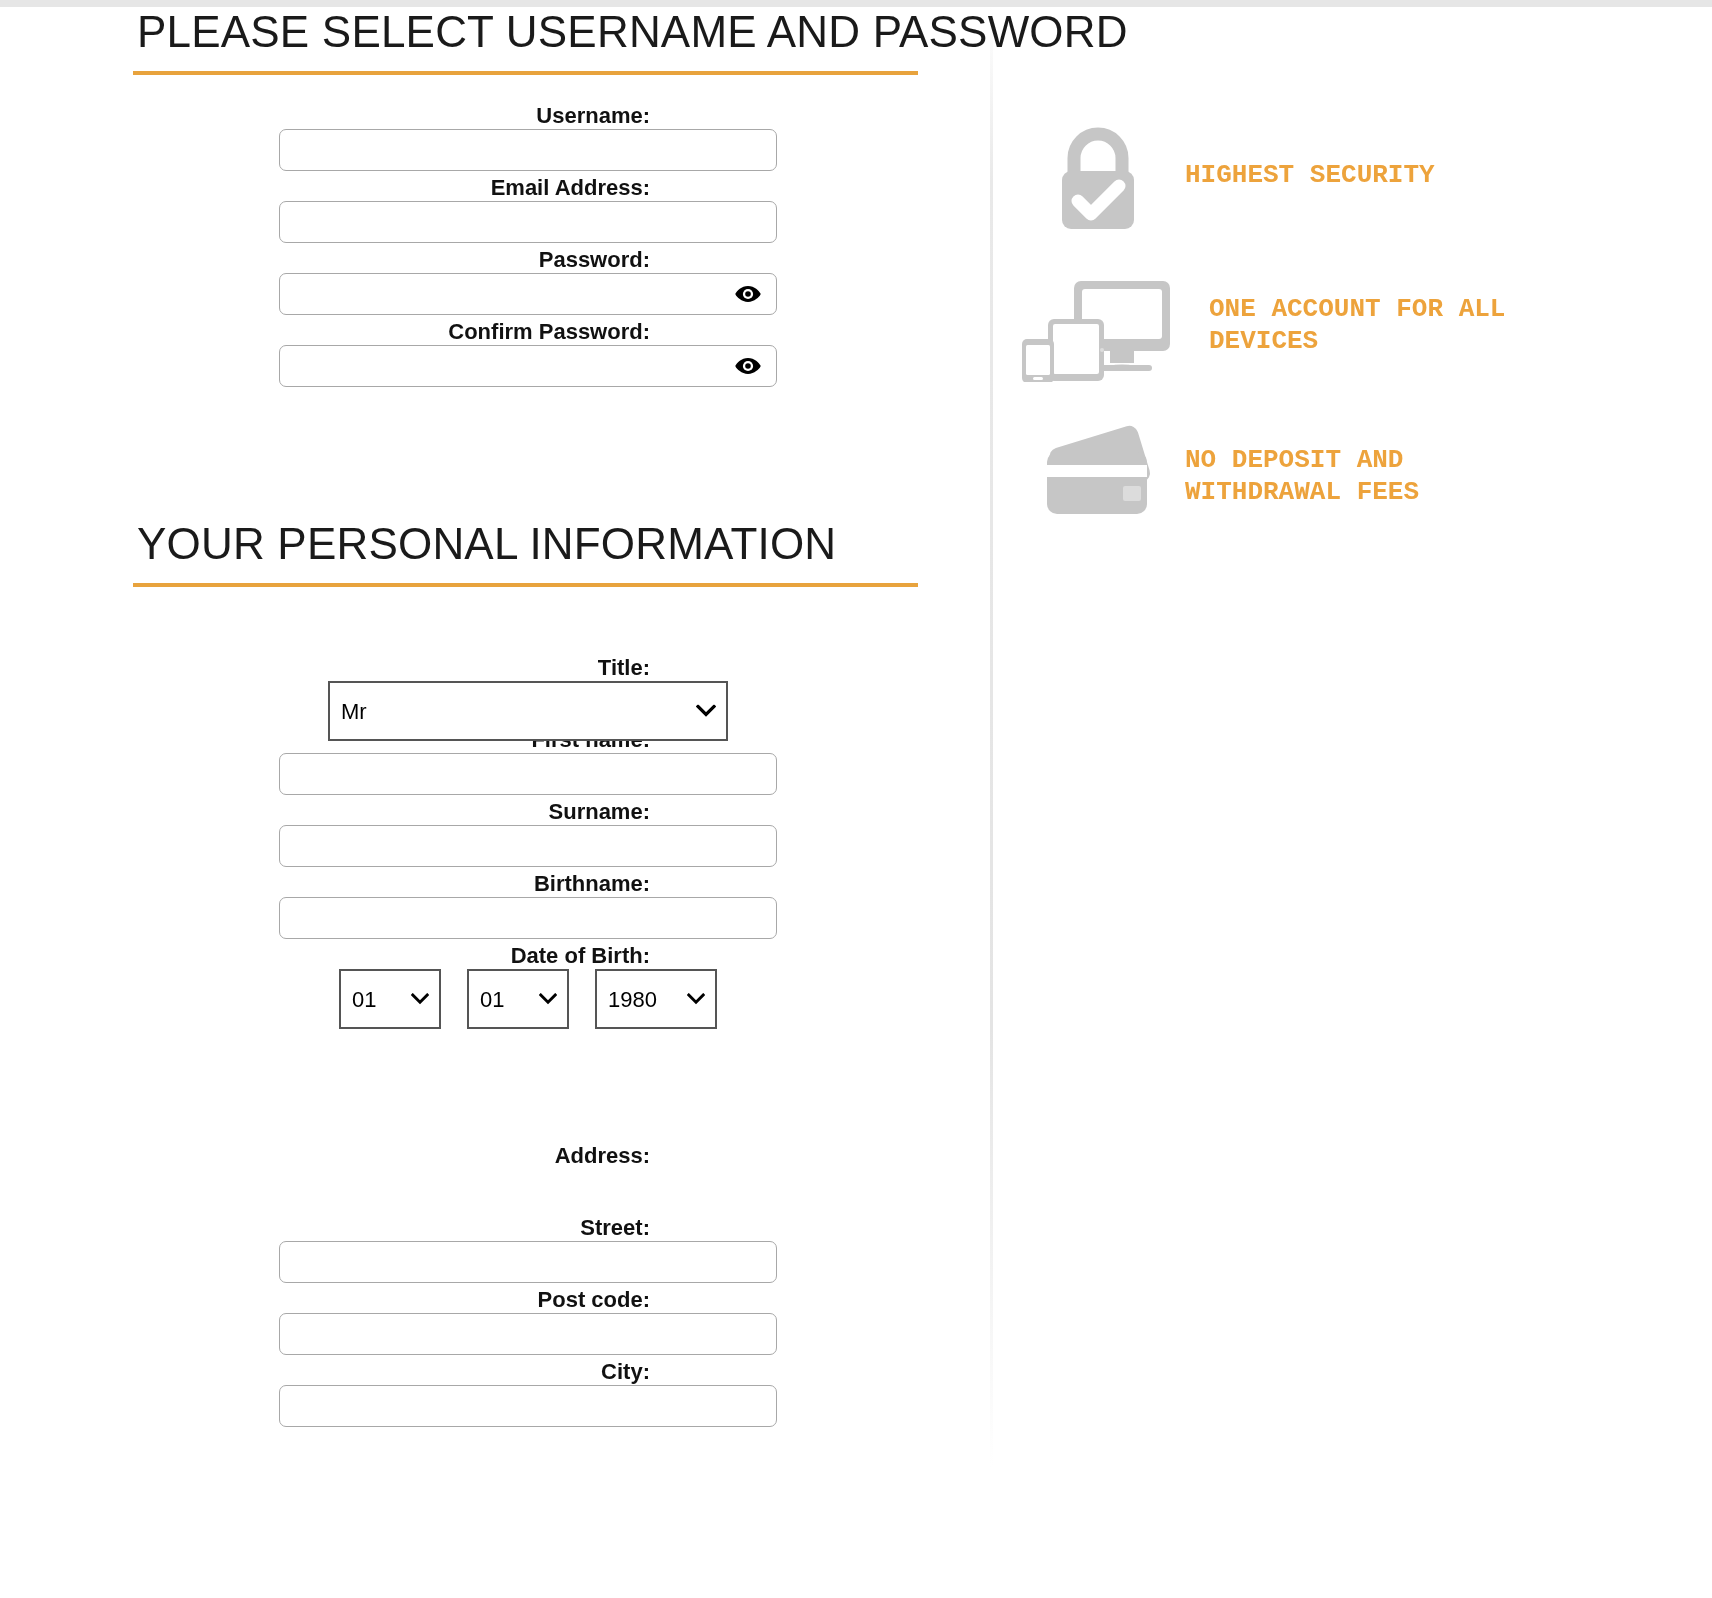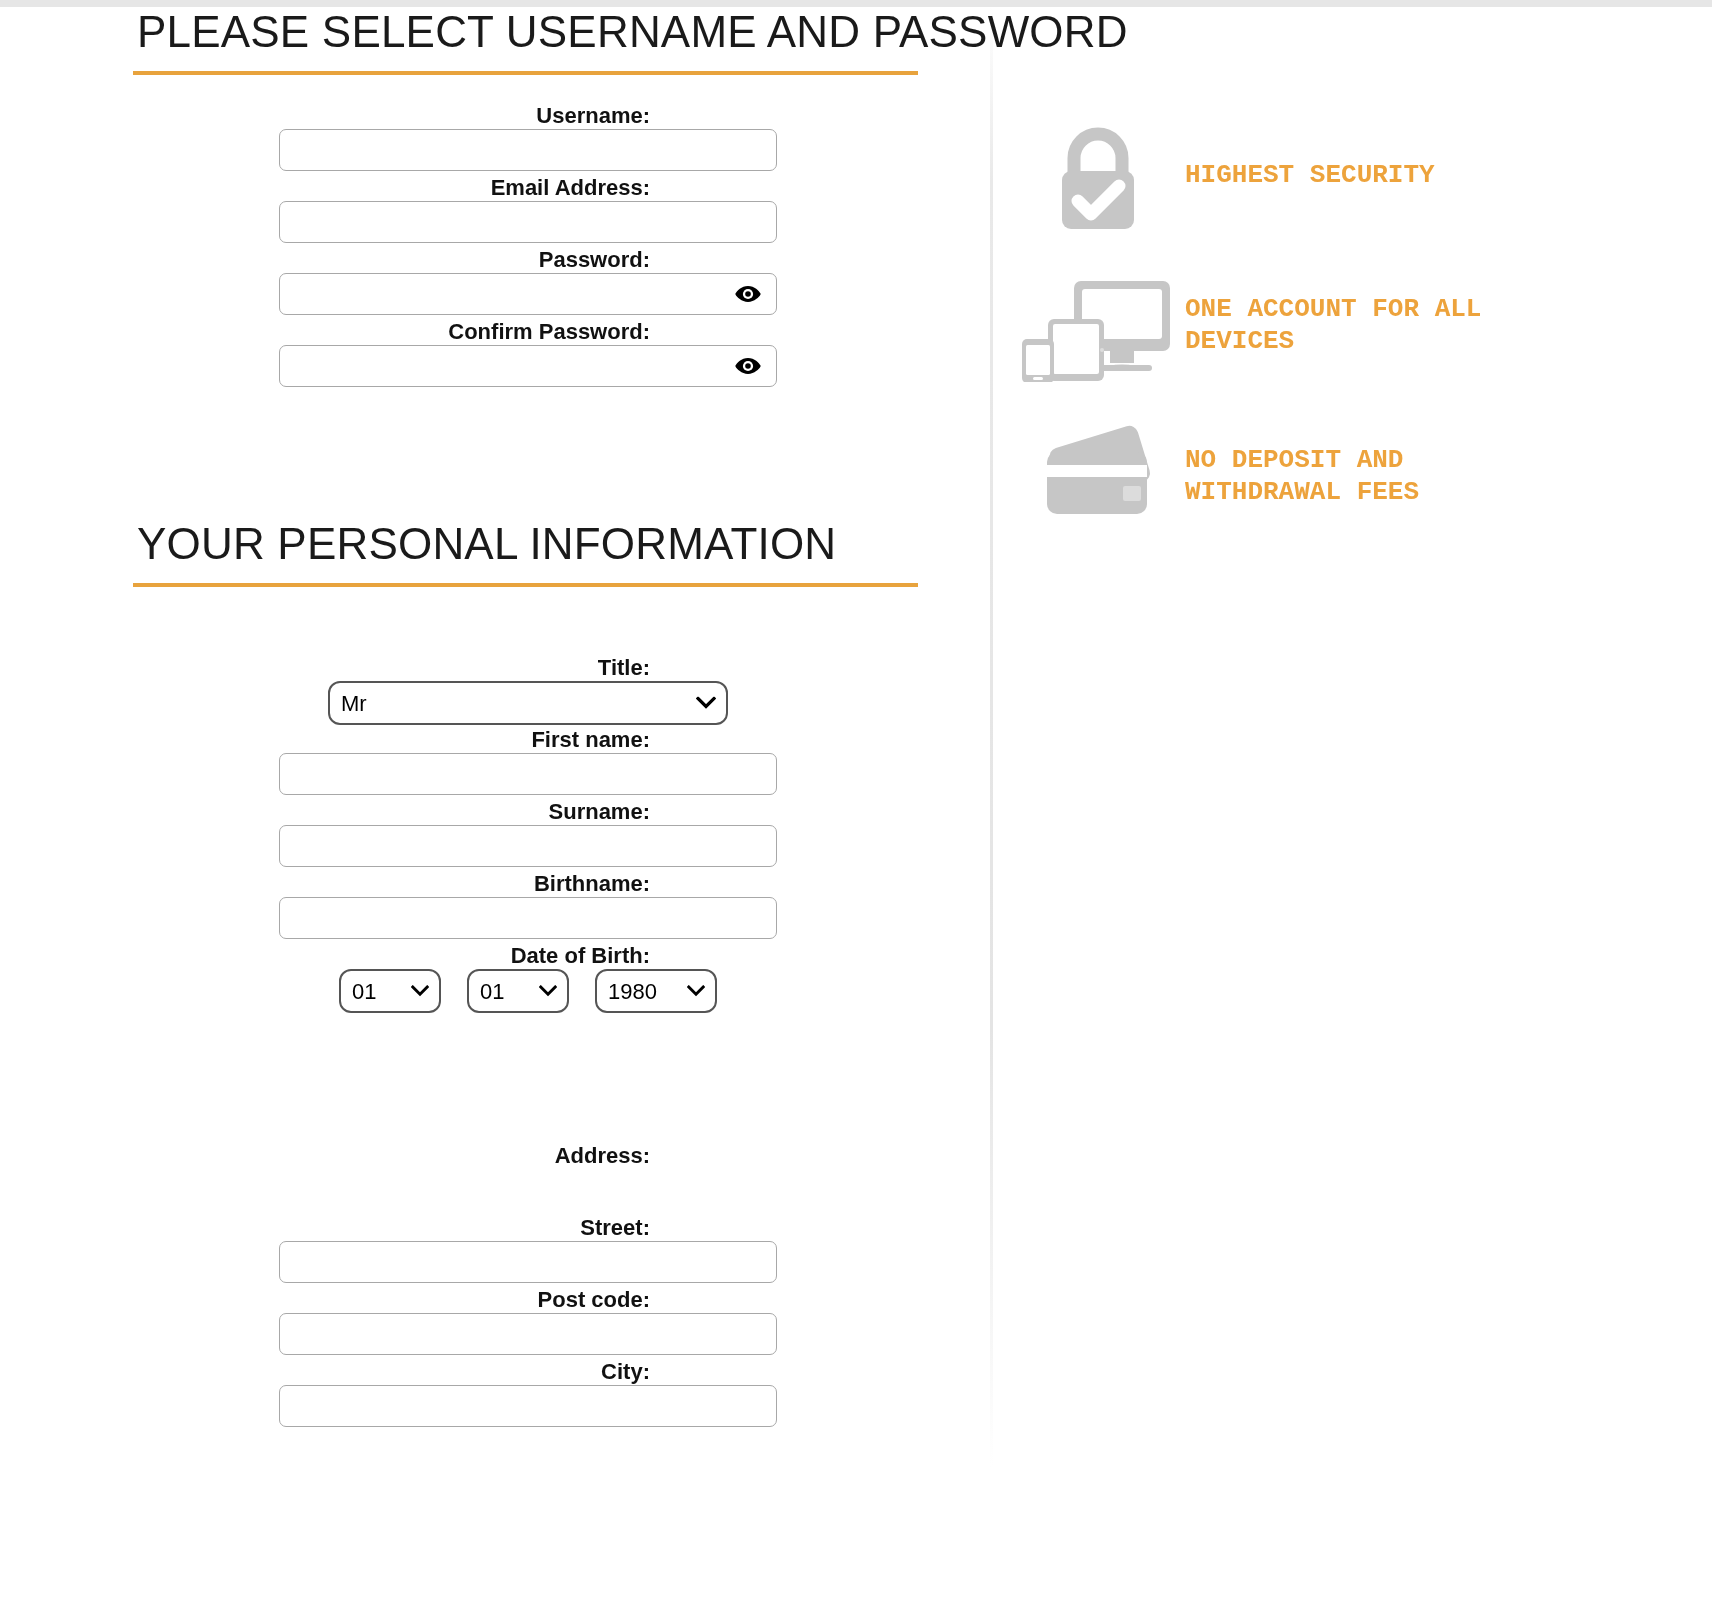--- a/index.html
+++ b/index.html
@@ -78,23 +78,23 @@
   .eye-btn {
     position: absolute;
     right: 16px;
     top: 50%;
     transform: translateY(-50%);
     width: 26px; height: 20px;
     display: flex; align-items: center; justify-content: center;
     background: none; border: none; padding: 0; cursor: pointer;
   }
   select.sel {
-    height: 44px;
+    height: 60px;
     border: 2px solid #555555;
-    border-radius: 12px;
+    border-radius: 0;
     background: #ffffff;
     font-size: 22px;
     padding: 0 34px 0 11px;
     font-family: "Liberation Sans", sans-serif;
     color: #000;
     -webkit-appearance: none;
     appearance: none;
     outline: none;
   }
   .sel-wrap { position: relative; display: inline-block; }
@@ -141,21 +141,21 @@
   }
   .benefit .btext {
     font-size: 26px;
     font-weight: bold;
     color: #eda33c;
     line-height: 1.24;
     padding-top: 34px;
     max-width: 360px;
     font-family: Liberation Mono, monospace;
   }
-  .benefit.b-devices .btext { padding-top: 16px; }
+  .benefit.b-devices .btext { padding-top: 16px; margin-left: 24px; }
   .benefit.b-card .btext { padding-top: 22px; }
   .benefit.b-devices { margin-bottom: 40px; }
 </style>
 </head>
 <body>
 
 <div class="top-strip"></div>
 
 <div class="page">
 

